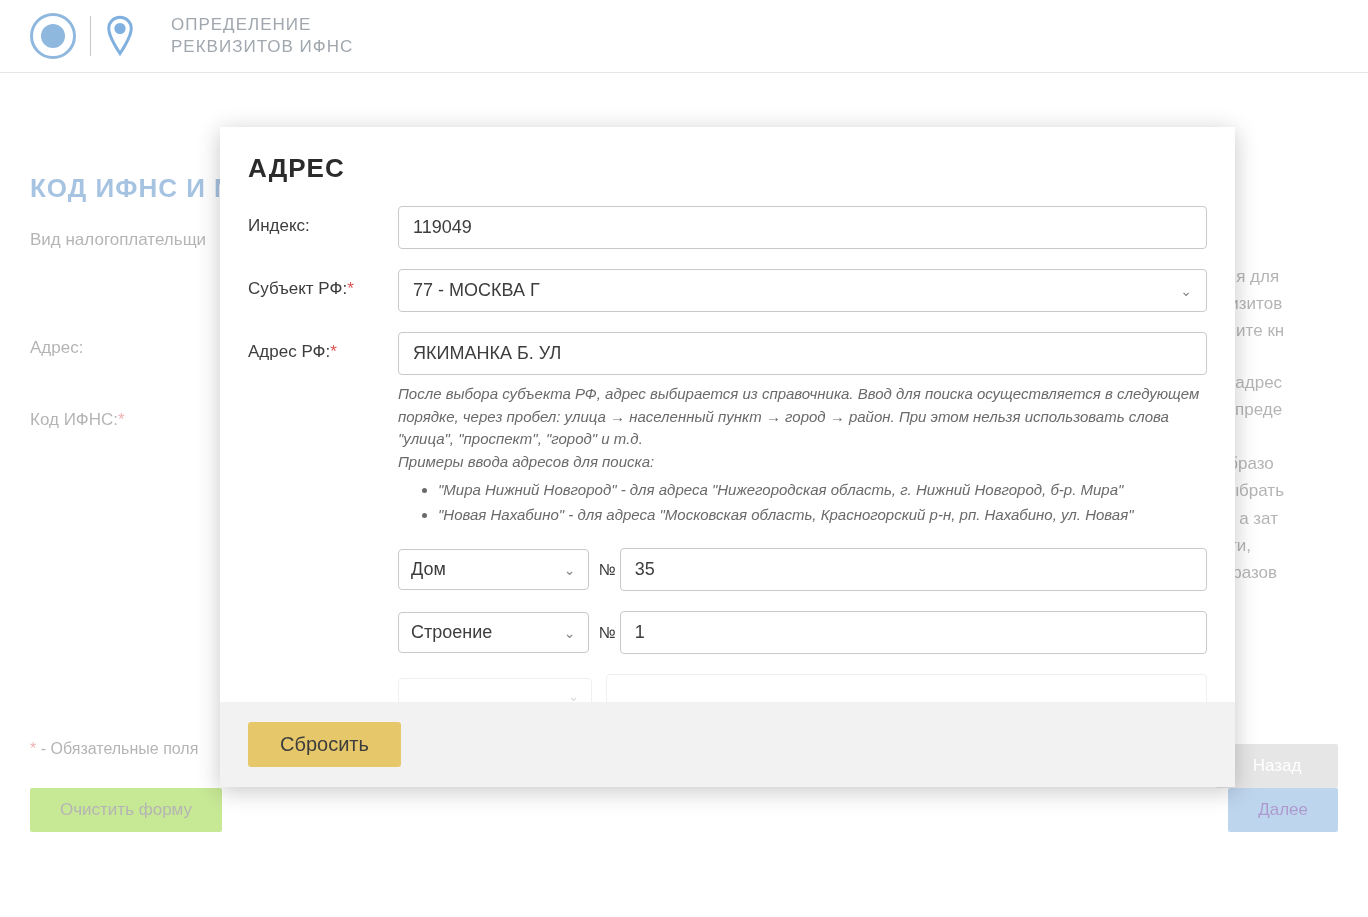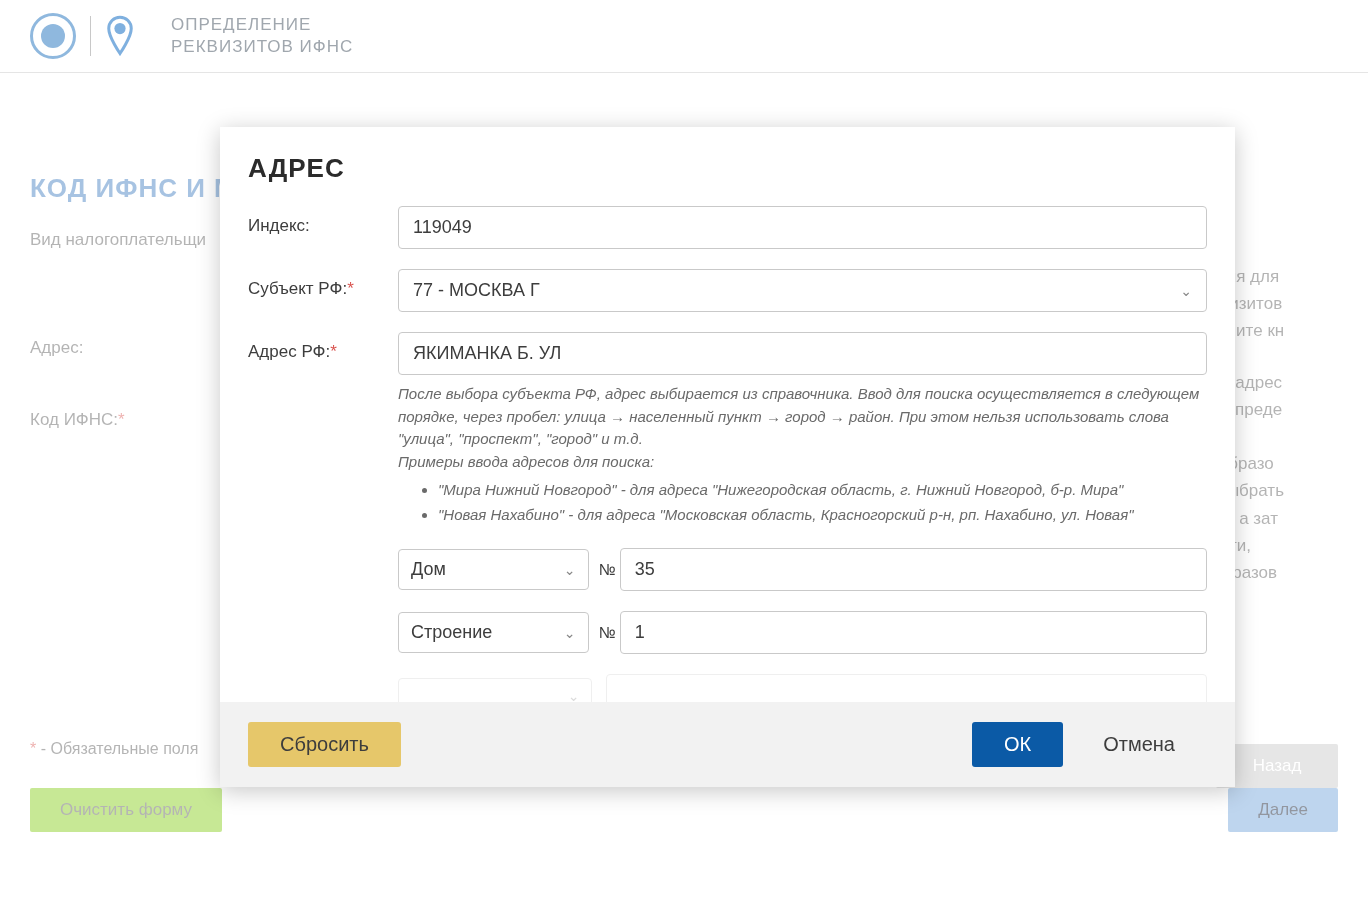--- a/index.html
+++ b/index.html
@@ -58,21 +58,21 @@
 .page-footer {
   position: absolute; left: 30px; right: 30px; top: 740px;
   display: flex; justify-content: space-between; align-items: center;
 }
 .btn {
   padding: 12px 30px; border: none; font-size: 17px; cursor: pointer;
   border-radius: 2px; font-family: inherit;
 }
 .btn-clear { background: #84cc16; color: #5a5a5a; }
 .btn-gray { background: #c7c7c7; color: #fff; }
-.btn-blue { background: #6fa3d9; color: #0f172a; margin-left: 12px; }
+.btn-blue { background: #6fa3d9; color: #4c1d95; margin-left: 12px; }
 .right-btns { display: flex; flex-direction: column; }
 
 .overlay {
   position: absolute; inset: 0; top: 73px;
   background: rgba(255,255,255,0.55);
   z-index: 10;
 }
 .modal {
   position: absolute;
   left: 220px; top: 127px;
@@ -272,18 +272,14 @@
           </div>
           <span class="num-label"></span>
           <input type="text" class="num-input" style="">
         </div>
       </div>
     </div>
 
   </div>
   <div class="modal-footer">
     <button class="mbtn mbtn-reset">Сбросить</button>
-    <div class="footer-right">
-      <button class="mbtn mbtn-ok">ОК</button>
-      <button class="mbtn mbtn-cancel">Отмена</button>
-    </div>
   </div>
 </div>
 
 </body></html>

